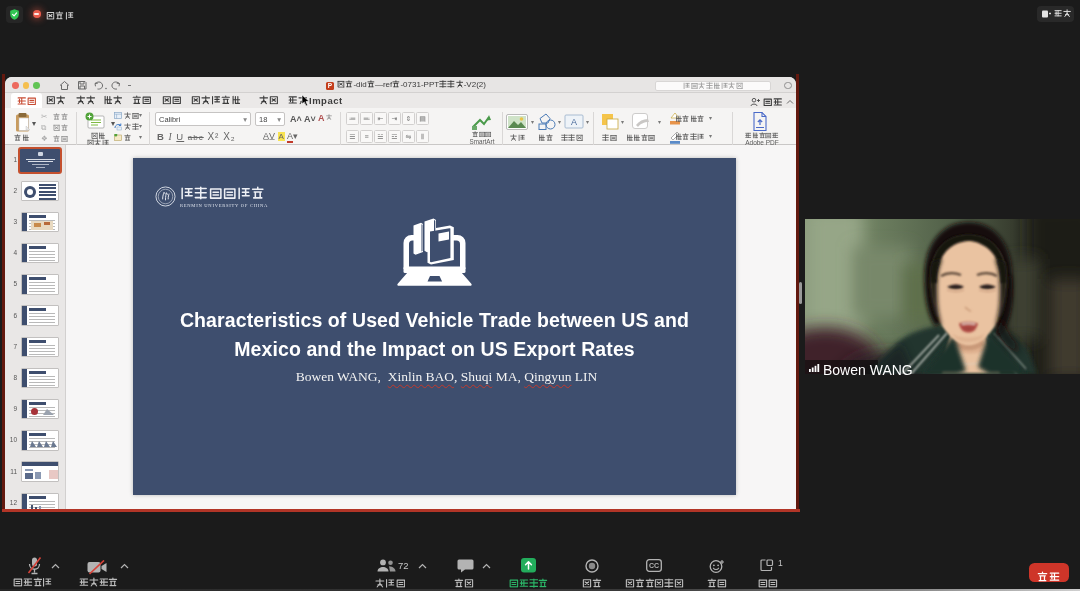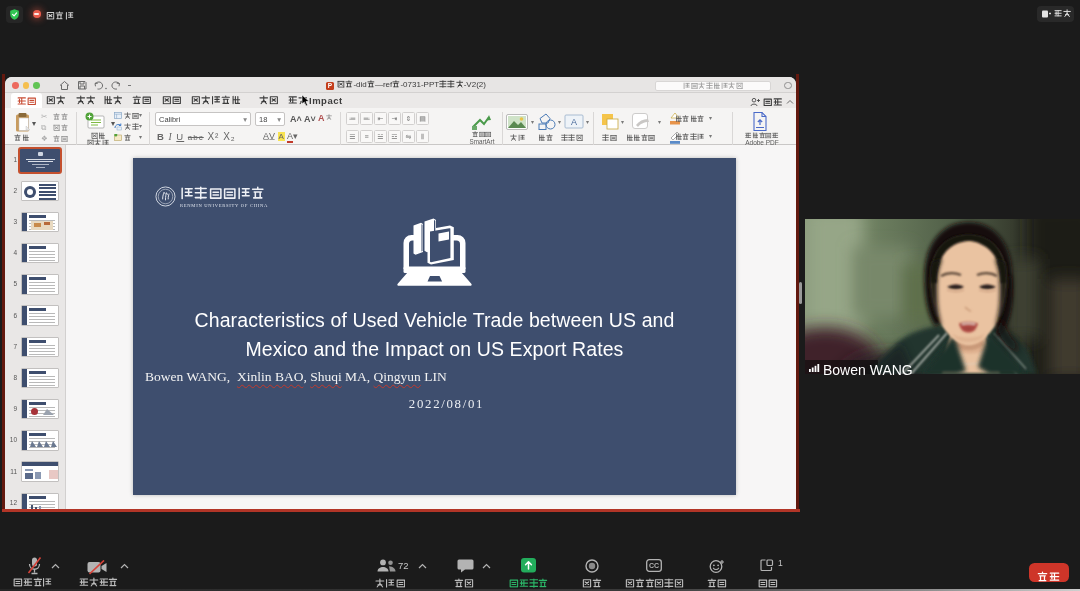--- a/index.html
+++ b/index.html
@@ -33,22 +33,22 @@
 .btnch{position:absolute;font-size:8px;color:#7a7a7a}
 
 #panel{left:0;top:67.5px;width:61px;height:364px;background:#e9e7e6;border-right:1px solid #d2d0cf}
 .thumb{position:absolute;left:16px;width:38px;height:20.5px;background:#fff;border:1px solid #c2c0bf;border-radius:1px;overflow:hidden}
 .tnum{position:absolute;font-size:6.5px;color:#555;width:10px;text-align:right}
 .tbar{position:absolute;background:#3e4e6e}
 .tline{position:absolute;background:#b9b9b9;height:1px}
 
 #canvas{left:61px;top:67.5px;width:730px;height:364px;background:#f7f6f6}
 #slide{left:67px;top:13.5px;width:603px;height:337px;background:#3e4e6e;box-shadow:0 0 4px rgba(0,0,0,.25)}
-#slidetitle{left:0;width:603px;top:148px;text-align:center;color:#fff;font-weight:normal;font-size:19.5px;line-height:28.5px;letter-spacing:.1px}
-#authors{left:12px;width:603px;top:210.5px;color:#f2f2f2;font-family:"Liberation Serif",serif;font-size:13.5px}
+#slidetitle{left:0;width:603px;top:148px;text-align:center;color:#fff;font-weight:bold;font-size:19.5px;line-height:28.5px;letter-spacing:.1px}
+#authors{left:12px;width:603px;top:210.5px;text-align:center;color:#f2f2f2;font-family:"Liberation Serif",serif;font-size:13.5px}
 #dateline{left:12px;width:603px;top:239px;text-align:center;color:#eceff4;font-family:"Liberation Serif",serif;font-size:12.8px;letter-spacing:1.7px}
 
 .bico{position:absolute;color:#b3b3b3}
 .blbl{position:absolute;font-size:10px;color:#bdbdbd;white-space:nowrap}
 #leave{left:1029px;top:562.5px;width:40px;height:19.5px;background:#ce3529;border-radius:5.5px;color:#fff;text-align:center;padding-top:4px}
 .sq{text-decoration:underline;text-decoration-style:wavy;text-decoration-color:#c4392b;text-decoration-thickness:0.9px;text-underline-offset:2.5px}
 #btmline{left:0;top:589px;width:1080px;height:2px;background:linear-gradient(to right,#262626 0%,#3a3a3a 60%,#8a8a8a 85%,#cfcfcf 100%)}
 </style></head><body>
 <svg width="0" height="0" style="position:absolute">
     <defs>
@@ -597,21 +597,20 @@
 <g fill="#3e4e6e">
 <path d="M24.5 6.2 l1 .6 V33 l-1 .4z"></path>
 <path d="M37 2 l1.3 .7 V30 l-1.3 .5z"></path>
 <path d="M33 13.6 L52.5 10.2 l.9 .4 V40 L34 44.3 l-1-.5z"></path>
 <path d="M33 58 h9.5 l2.6 5.5 h-14.6z"></path>
 </g>
 <path d="M41.5 15.5 l10.5-1.9 v8 l-10.5 2z" fill="#fff"></path>
 </svg>
 <div class="abs" id="slidetitle">Characteristics of Used Vehicle Trade between US and<br>Mexico and the Impact on US Export Rates</div>
 <div class="abs" id="authors">Bowen WANG,&nbsp; <span class="sq">Xinlin BAO</span>, <span class="sq">Shuqi</span> MA, <span class="sq">Qingyun</span> LIN</div>
-<div class="abs" id="dateline">2022/08/01</div>
 </div>
     </div>
 </div>
 <div class="abs" style="left:798.5px;top:282px;width:3.5px;height:22px;background:#9a9a9a;border-radius:2px"></div>
 <svg class="abs" style="left:805px;top:219px" width="275" height="155" viewBox="0 0 275 155">
 <defs>
 <filter id="b8" x="-30%" y="-30%" width="160%" height="160%">
         <feGaussianBlur stdDeviation="8"></feGaussianBlur>
       </filter>
 <filter id="b4" x="-30%" y="-30%" width="160%" height="160%">

